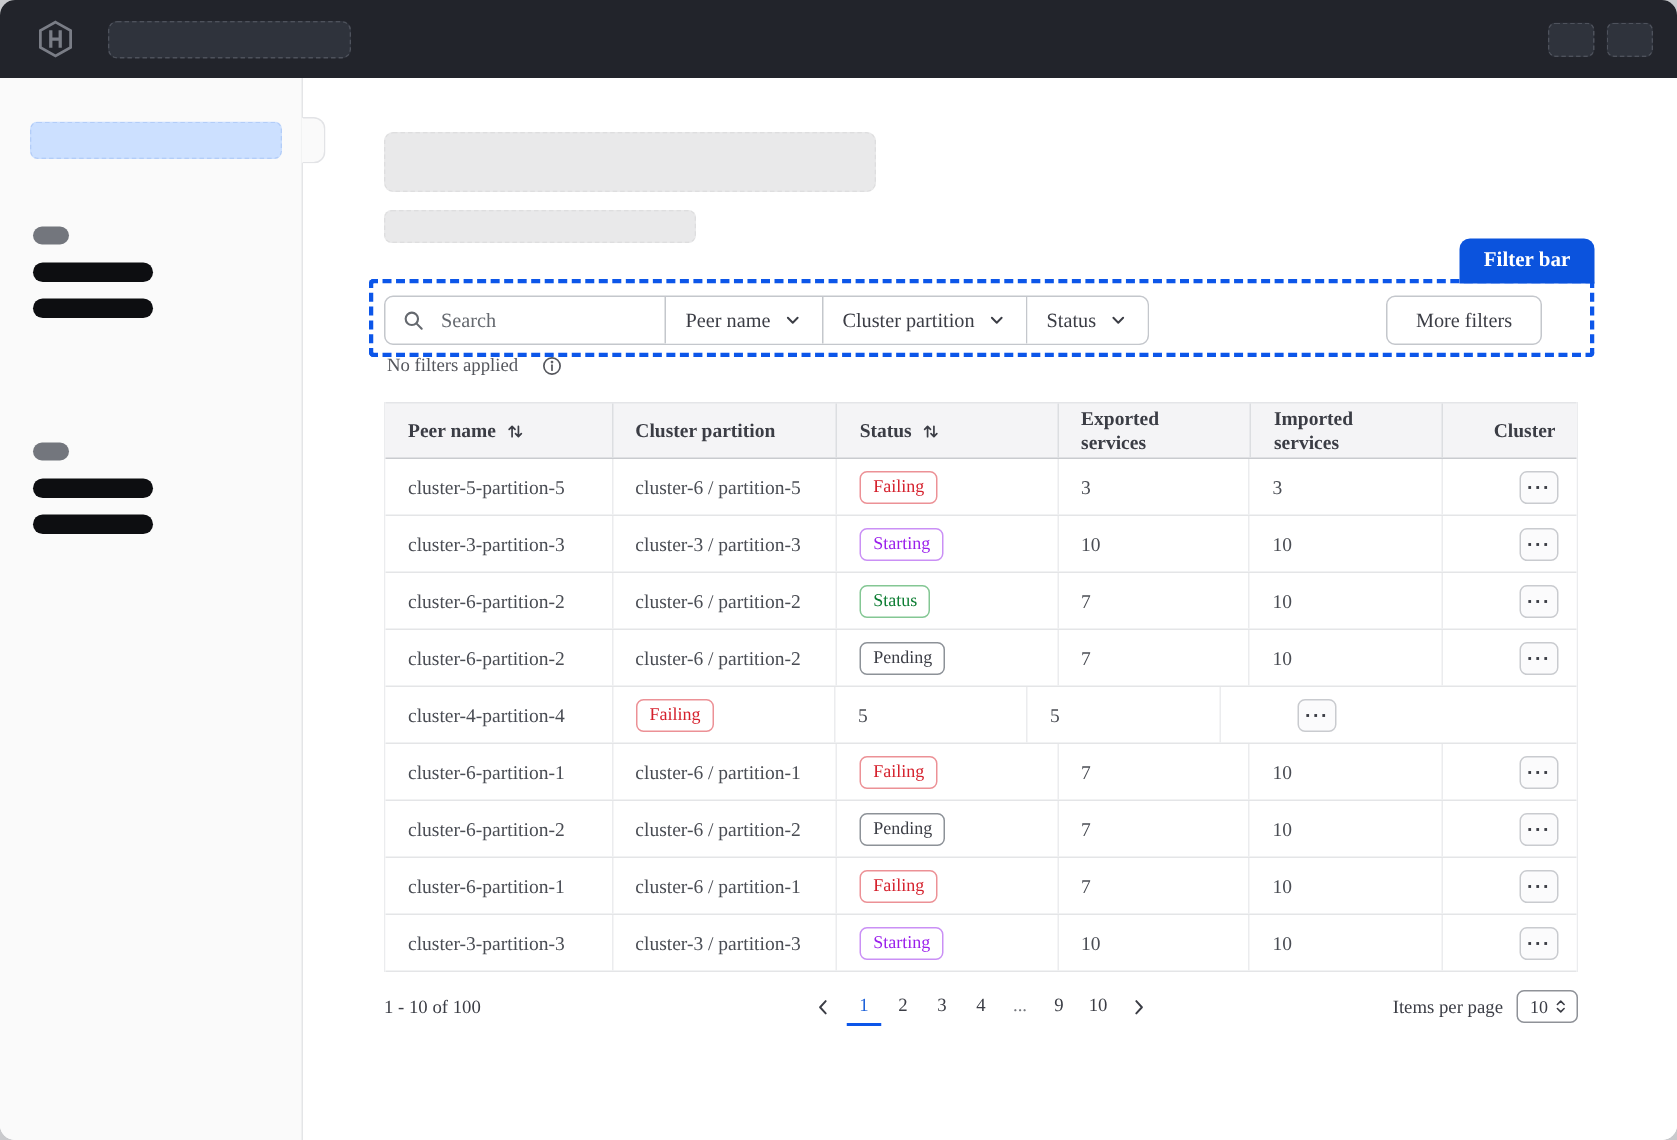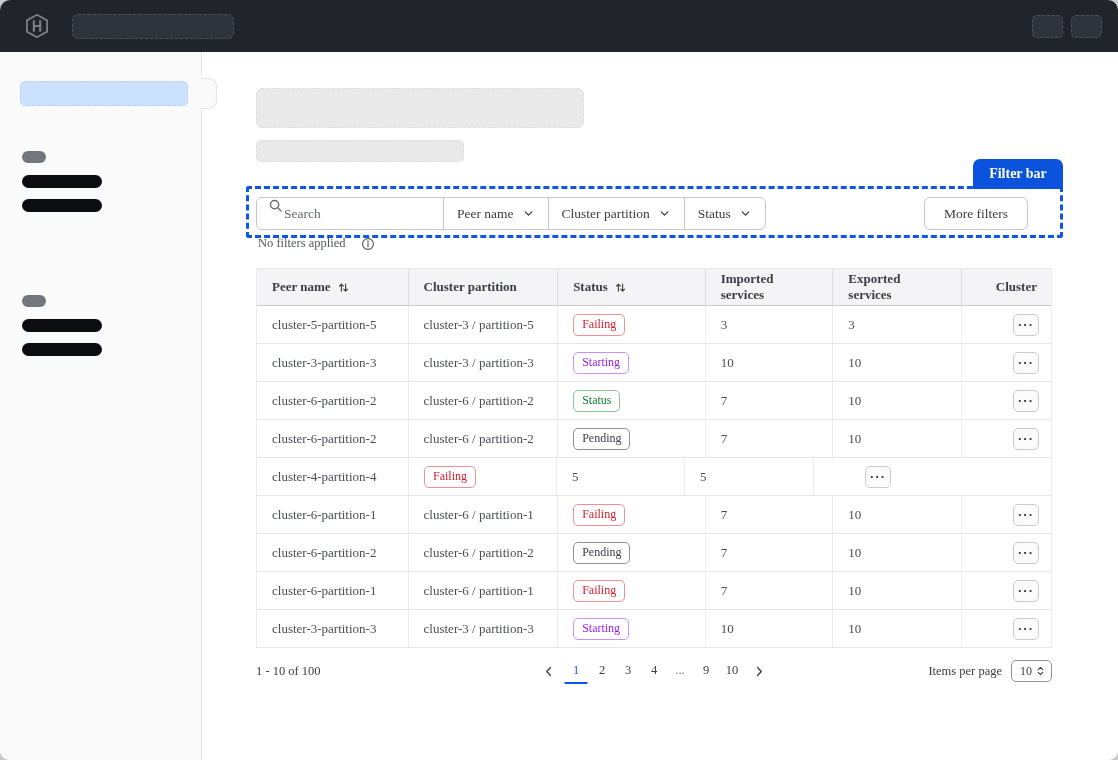--- a/index.html
+++ b/index.html
@@ -59,21 +59,21 @@
   .dashed-box {
     position:absolute; left:44px; top:134px; width:817px; height:52px;
     border:3px dashed #0c56e9; border-radius:3px;
   }
 
   
   .filter-group {
     position:absolute; left:54px; top:145px; height:33px;
     display:flex; background:#fff; border:1px solid #c4c7cc; border-radius:6px;
   }
-  .search-seg { display:flex; gap:1px; width:186px; padding:0 11px; }
+  .search-seg { display:flex; align-items:center; gap:11px; width:186px; padding:0 11px; }
   .search-seg input {
     border:none; outline:none; width:100%; font-size:13.5px;
     font-family:inherit; color:#3b3d45; background:transparent;
   }
   .search-seg input::placeholder { color:#65696f; }
   .seg {
     display:flex; align-items:center; justify-content:space-between; gap:8px;
     padding:0 13px; border:none; border-left:1px solid #c4c7cc;
     background:#fff; font-family:inherit; font-size:13.5px; color:#3b3d45; cursor:pointer;
   }
@@ -249,34 +249,34 @@
           </div>
           <div class="th c2">
             <span>Status</span>
             <span>
               <svg width="13" height="13" viewBox="0 0 16 16" fill="none" stroke="#3b3d45" stroke-width="1.4" stroke-linecap="round" stroke-linejoin="round">
                 <path d="M5.4 12.5 V4.2 M3 6.4 L5.4 4 L7.8 6.4"></path>
                   <path d="M10.6 3.9 V12.2 M8.2 10 L10.6 12.4 L13 10"></path>
               </svg>
             </span>
           </div>
+          <div class="th c4">
+            <span>Exported services</span>
+          </div>
           <div class="th c3">
             <span>Imported services</span>
           </div>
-          <div class="th c4">
-            <span>Exported services</span>
-          </div>
           <div class="th c5">
             <span>Cluster</span>
           </div>
         </div>
         <div class="tbody">
   <div class="trow">
     <div class="td c0 c-peer">cluster-5-partition-5</div>
-    <div class="td c1 c-part">cluster-3 / partition-5</div>
+    <div class="td c1 c-part">cluster-6 / partition-5</div>
     <div class="td c2">
       <span class="badge" style="color: rgb(213, 32, 44); border-color: rgb(236, 145, 150);">Failing</span>
     </div>
     <div class="td c3 c-imp">3</div>
     <div class="td c4 c-exp">3</div>
     <div class="td c5">
       <button class="ellipsis-btn" title=""></button>
     </div>
   </div>
 

